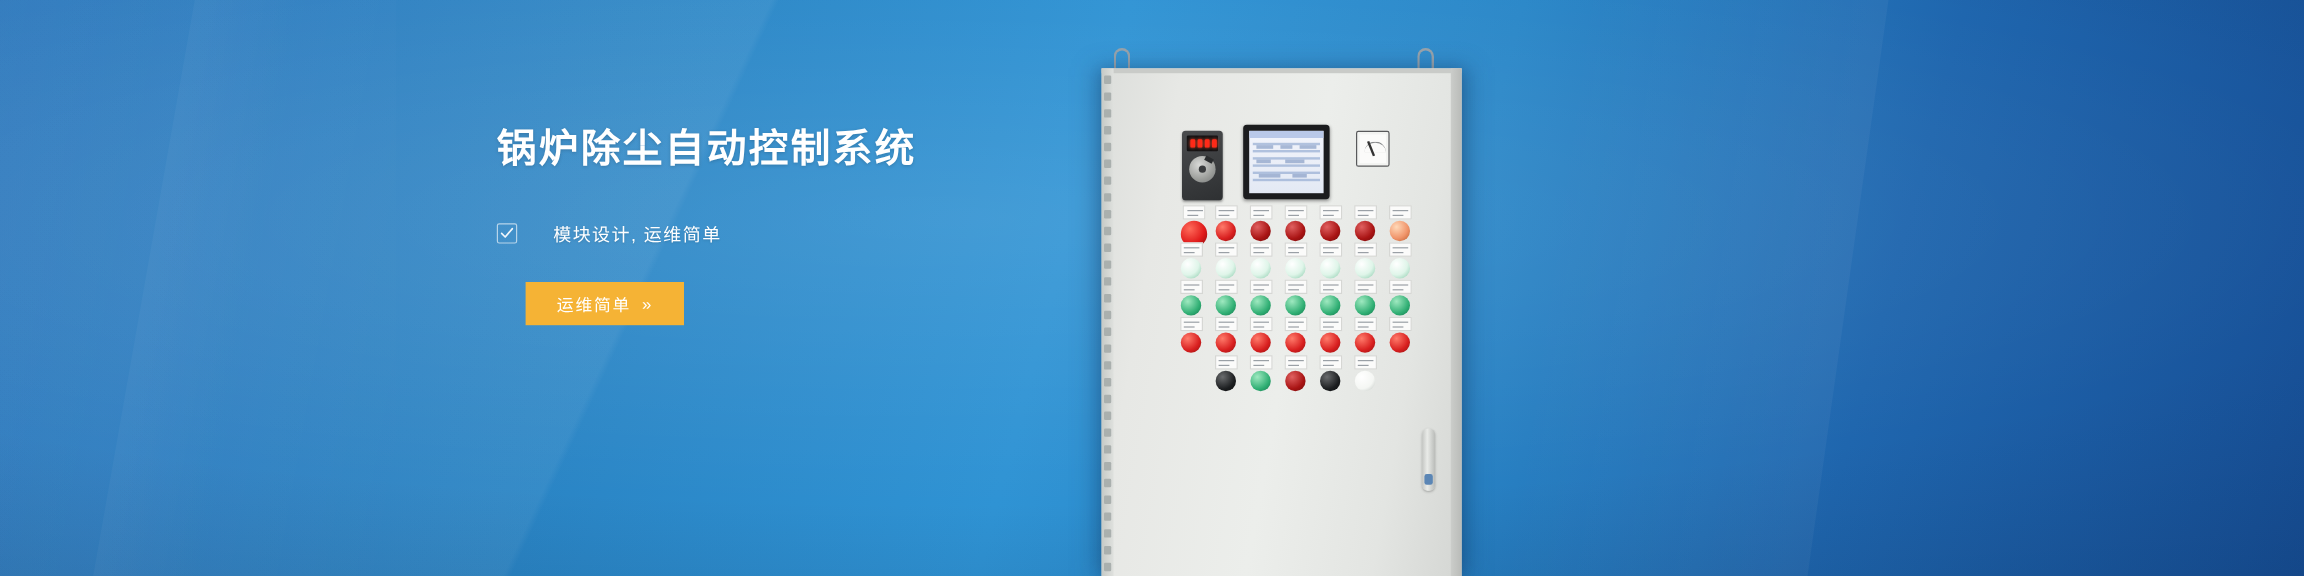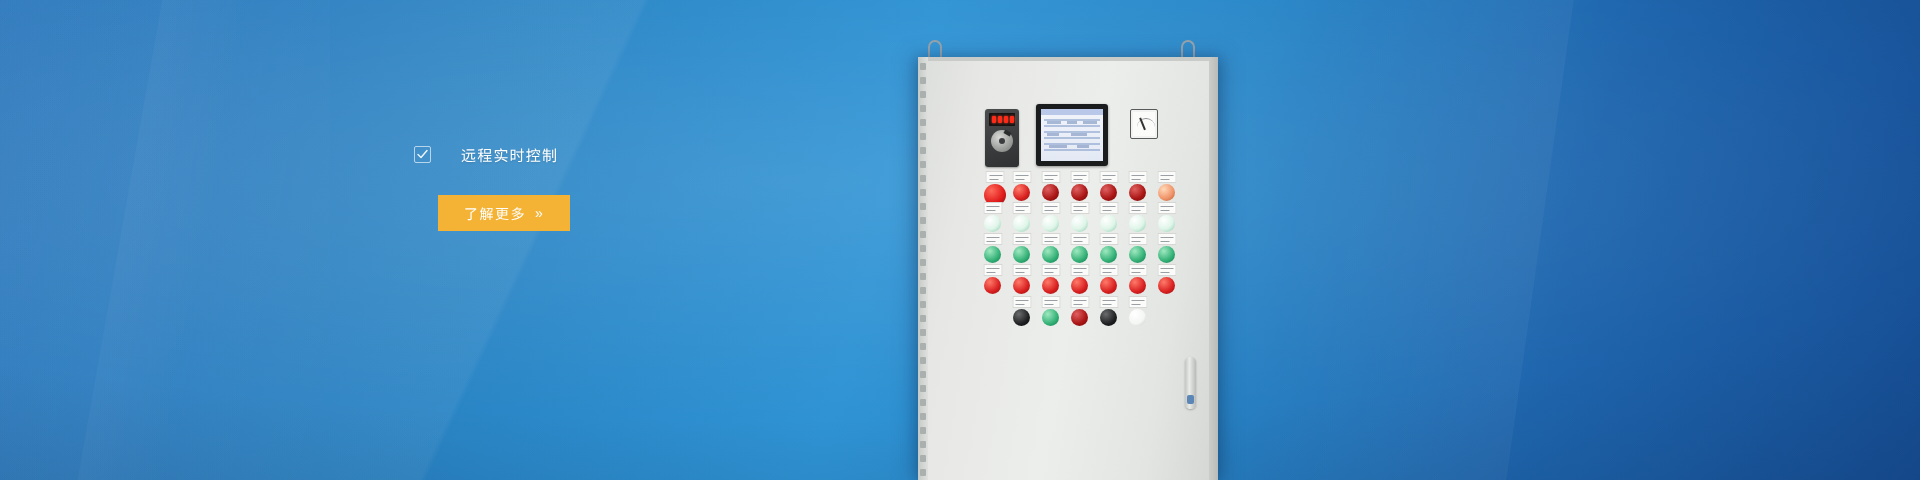--- a/index.html
+++ b/index.html
@@ -126,38 +126,39 @@
 
 <div id="banner">
 
   <div class="streak a"></div>
   <div class="streak b"></div>
   <div class="streak c"></div>
   <div class="vig"></div>
 
   <div id="copy">
 
+    <div id="title">锅炉除尘自动控制系统</div>
 
     <div id="bullets">
-
-
 
       <div class="bullet">
         <span class="chk">
           <svg width="11" height="11" viewBox="0 0 11 11">
               <polyline points="1,5.5 4,8.5 10,1.5" fill="none" stroke="#ffffff" stroke-width="1.4" stroke-linecap="round" stroke-linejoin="round" opacity="0.92"></polyline>
             </svg>
         </span>
-        <span class="bullet-text">远程实时控制</span>
+        <span class="bullet-text">模块设计, 运维简单</span>
       </div>
 
+
+
     </div>
 
     <button id="cta">
-      <span>了解更多</span>
+      <span>运维简单</span>
       <span class="arrows">»</span>
     </button>
 
   </div>
 
   <div id="photo">
 
     <div class="hanger l"></div>
     <div class="hanger r"></div>
 

